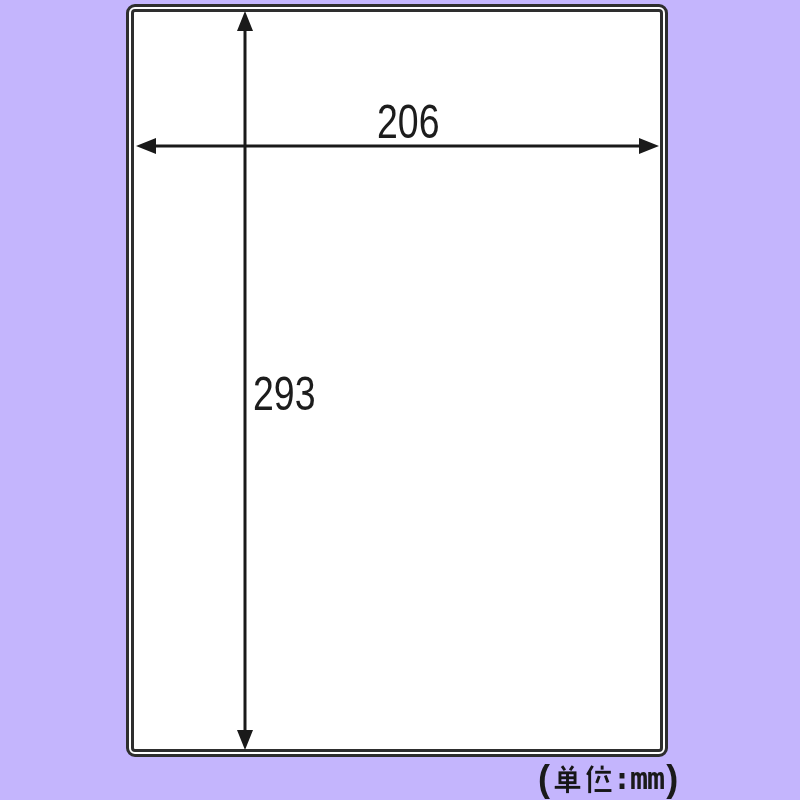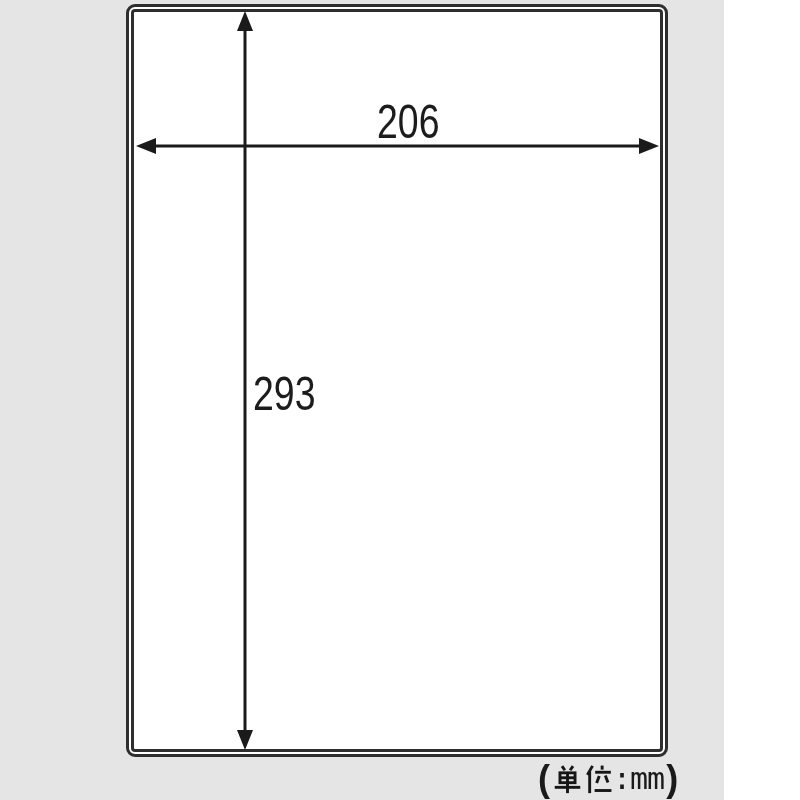--- a/index.html
+++ b/index.html
@@ -2,23 +2,23 @@
 <html><head>
 <meta charset="utf-8">
 <style>
   html, body {
     margin: 0;
     padding: 0;
     background: #ffffff;
   }
   .stage {
     position: relative;
-    width: 724px;
+    width: 800px;
     height: 800px;
-    background: #e5e5e5;
+    background: #c4b5fd;
     overflow: hidden;
     font-family: "Liberation Sans", sans-serif;
   }
   
   .sheet {
     position: absolute;
     left: 126px;
     top: 4px;
     width: 542px;
     height: 753px;
@@ -80,21 +80,21 @@
     display: block;
   }
   .kanji-glyph line, .kanji-glyph rect {
     stroke: #161616;
     stroke-width: 10;
     fill: none;
     stroke-linecap: butt;
   }
   .unit-mm {
     font-family: "DejaVu Sans Mono", monospace;
-    font-weight: 400;
+    font-weight: 700;
     font-size: 30px;
     line-height: 1;
     margin-left: 1px;
     letter-spacing: -1px;
   }
 </style>
 </head>
 <body>
 
 <div class="stage">

